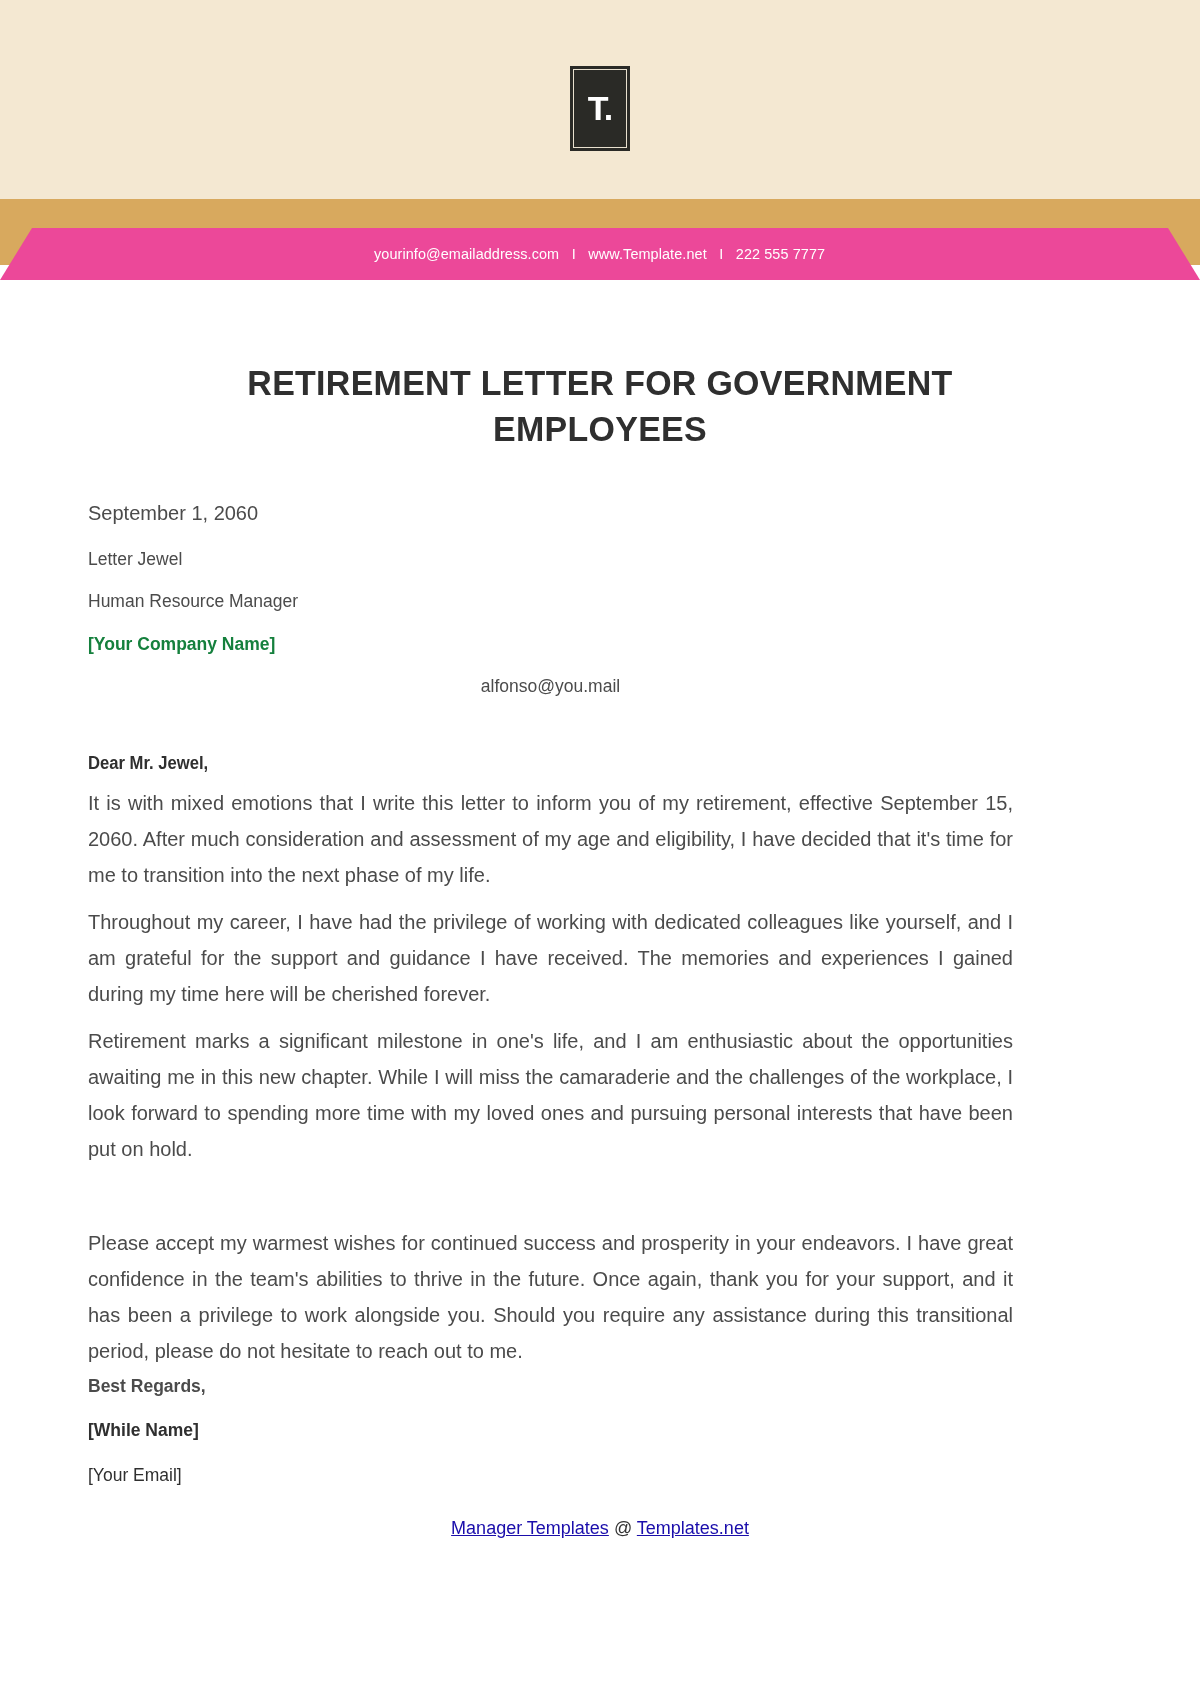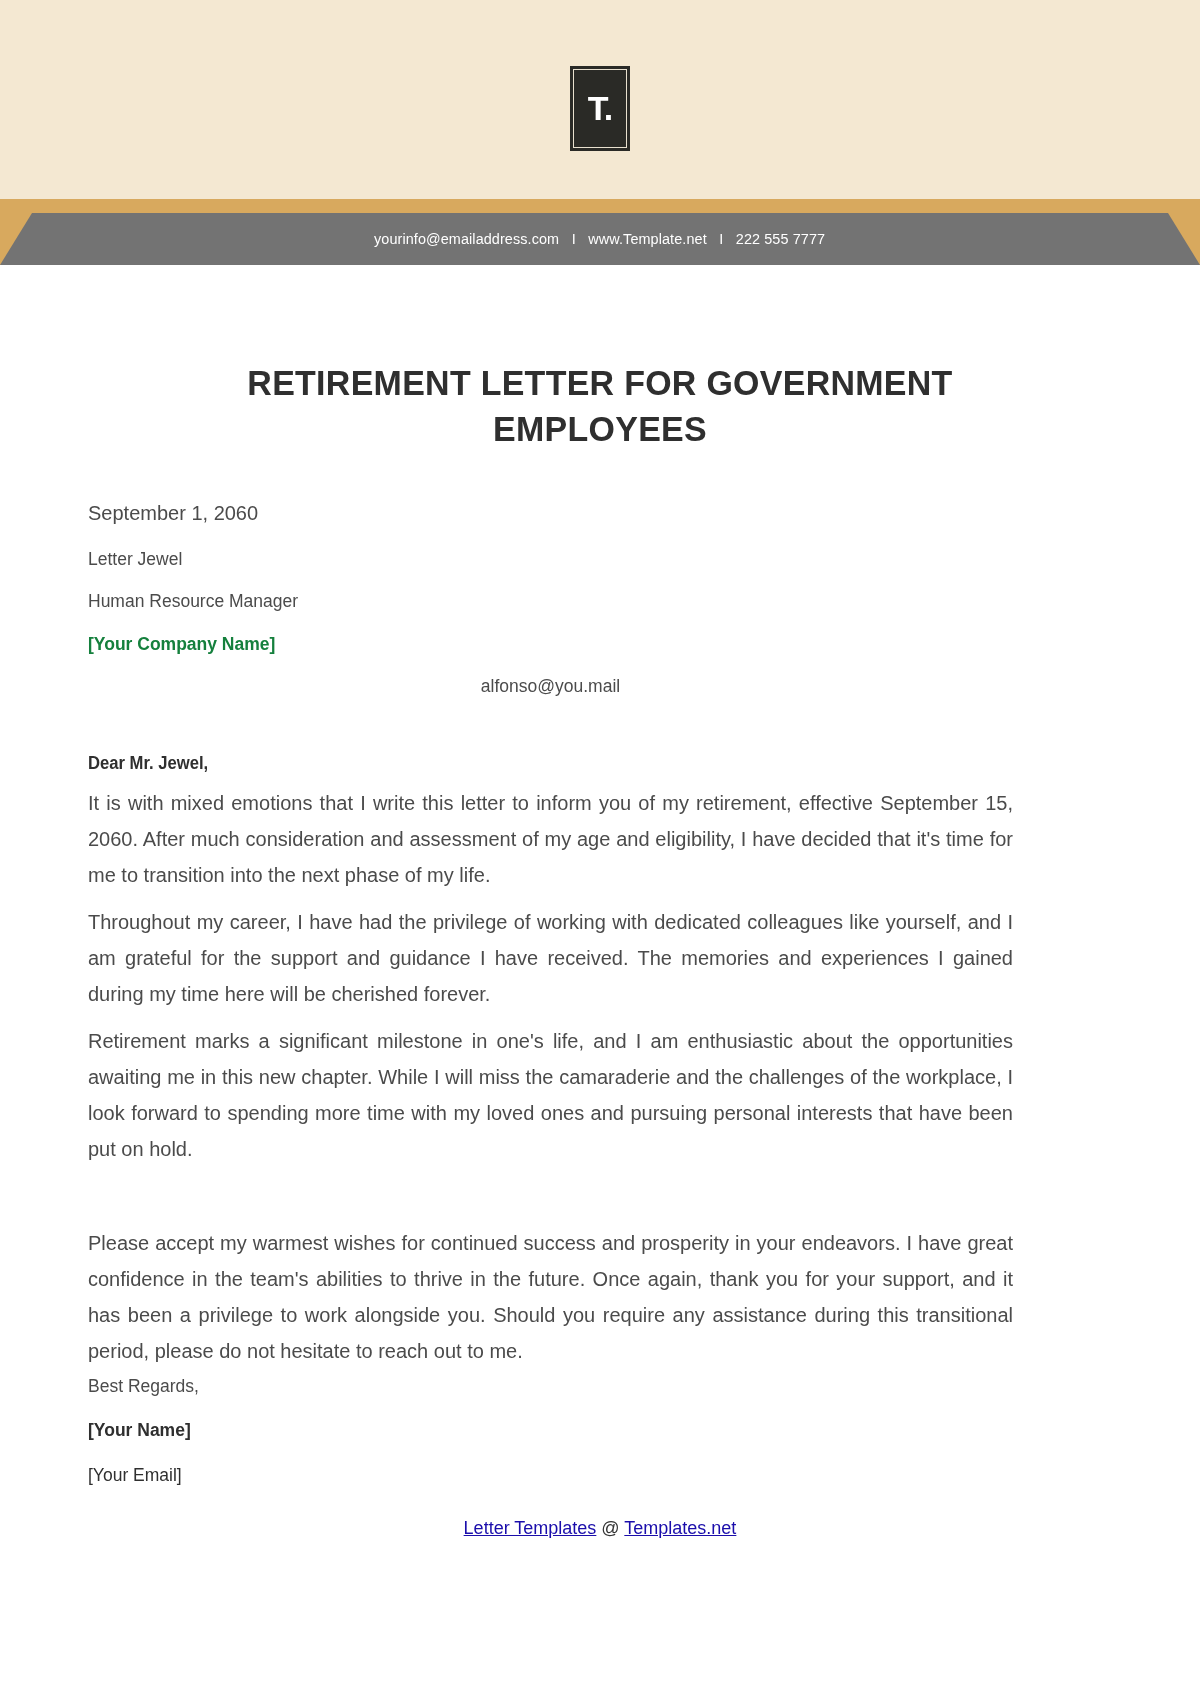--- a/index.html
+++ b/index.html
@@ -60,24 +60,24 @@
     position: absolute;
     top: 199px; left: 0;
     width: 1200px;
     height: 66px;
     background: #d8a95e;
   }
 
   
   .contact-banner {
     position: absolute;
-    top: 213px; left: 0;
+    top: 228px; left: 0;
     width: 1200px;
     height: 52px;
-    background: #737373;
+    background: #ec4899;
     clip-path: polygon(32px 0, 1168px 0, 1200px 52px, 0 52px);
     display: flex;
     align-items: center;
     justify-content: center;
   }
   .contact-line {
     color: #ffffff;
     font-size: 15.5px;
     font-family: "Liberation Sans", sans-serif;
     letter-spacing: .1px;
@@ -152,20 +152,21 @@
     color: #4b4b4b;
   }
 
   .para-gap { margin-top: 58px; }
 
   .signoff {
     margin-top: 9px;
     font-size: 17.5px;
     line-height: 1;
     color: #4b4b4b;
+    font-weight: bold;
   }
   .sig-name {
     margin-top: 27px;
     font-size: 17.5px;
     font-weight: bold;
     color: #2f2f2f;
     line-height: 1;
   }
   .sig-email {
     margin-top: 27px;
@@ -231,23 +232,23 @@
       </div>
 
       <div class="salutation">Dear Mr. Jewel,</div>
 
       <p class="para">It is with mixed emotions that I write this letter to inform you of my retirement, effective September 15, 2060. After much consideration and assessment of my age and eligibility, I have decided that it's time for me to transition into the next phase of my life.</p>
       <p class="para">Throughout my career, I have had the privilege of working with dedicated colleagues like yourself, and I am grateful for the support and guidance I have received. The memories and experiences I gained during my time here will be cherished forever.</p>
       <p class="para">Retirement marks a significant milestone in one's life, and I am enthusiastic about the opportunities awaiting me in this new chapter. While I will miss the camaraderie and the challenges of the workplace, I look forward to spending more time with my loved ones and pursuing personal interests that have been put on hold.</p>
       <p class="para para-gap">Please accept my warmest wishes for continued success and prosperity in your endeavors. I have great confidence in the team's abilities to thrive in the future. Once again, thank you for your support, and it has been a privilege to work alongside you. Should you require any assistance during this transitional period, please do not hesitate to reach out to me.</p>
 
       <div class="signoff">Best Regards,</div>
-      <div class="sig-name">[Your Name]</div>
+      <div class="sig-name">[While Name]</div>
       <div class="sig-email">[Your Email]</div>
 
     </div>
   </div>
 
   <div class="footer">
-    <a href="#">Letter Templates</a><span> @ </span><a href="#">Templates.net</a>
+    <a href="#">Manager Templates</a><span> @ </span><a href="#">Templates.net</a>
   </div>
 
 </div>
 
 </body></html>

